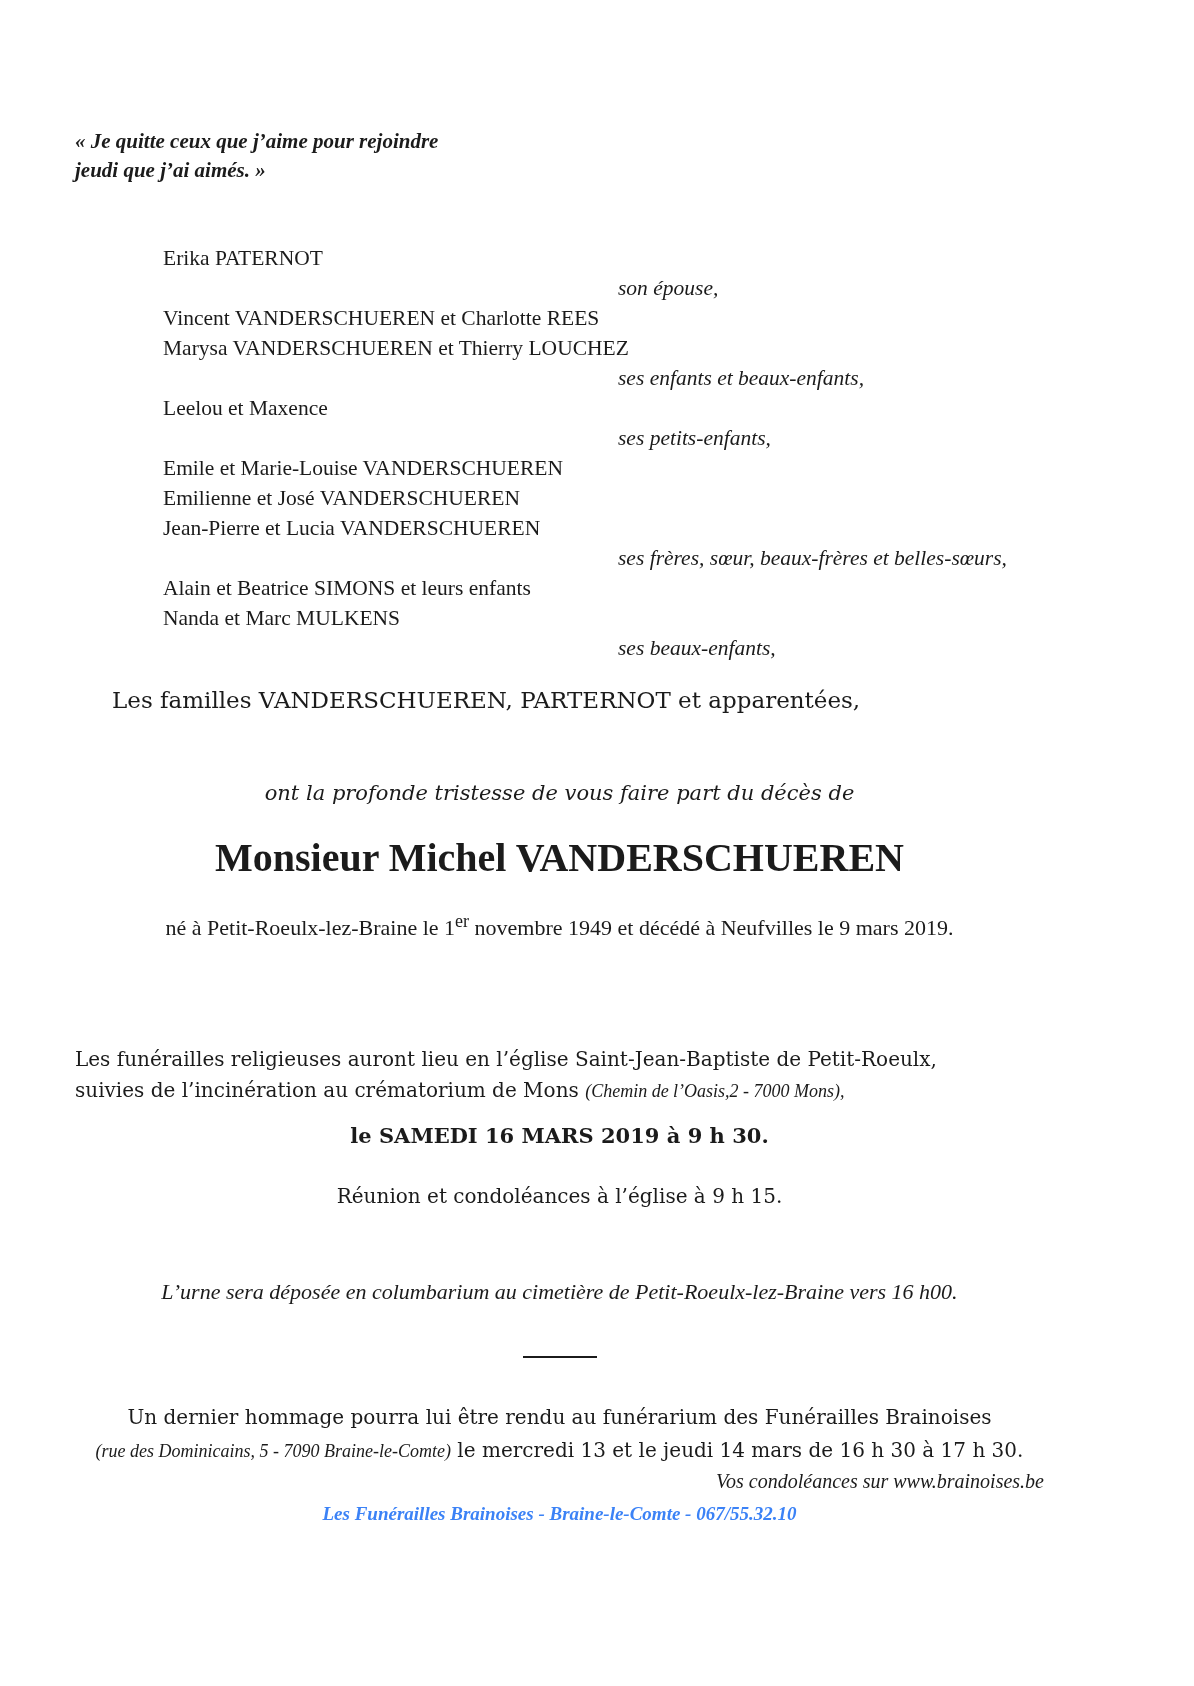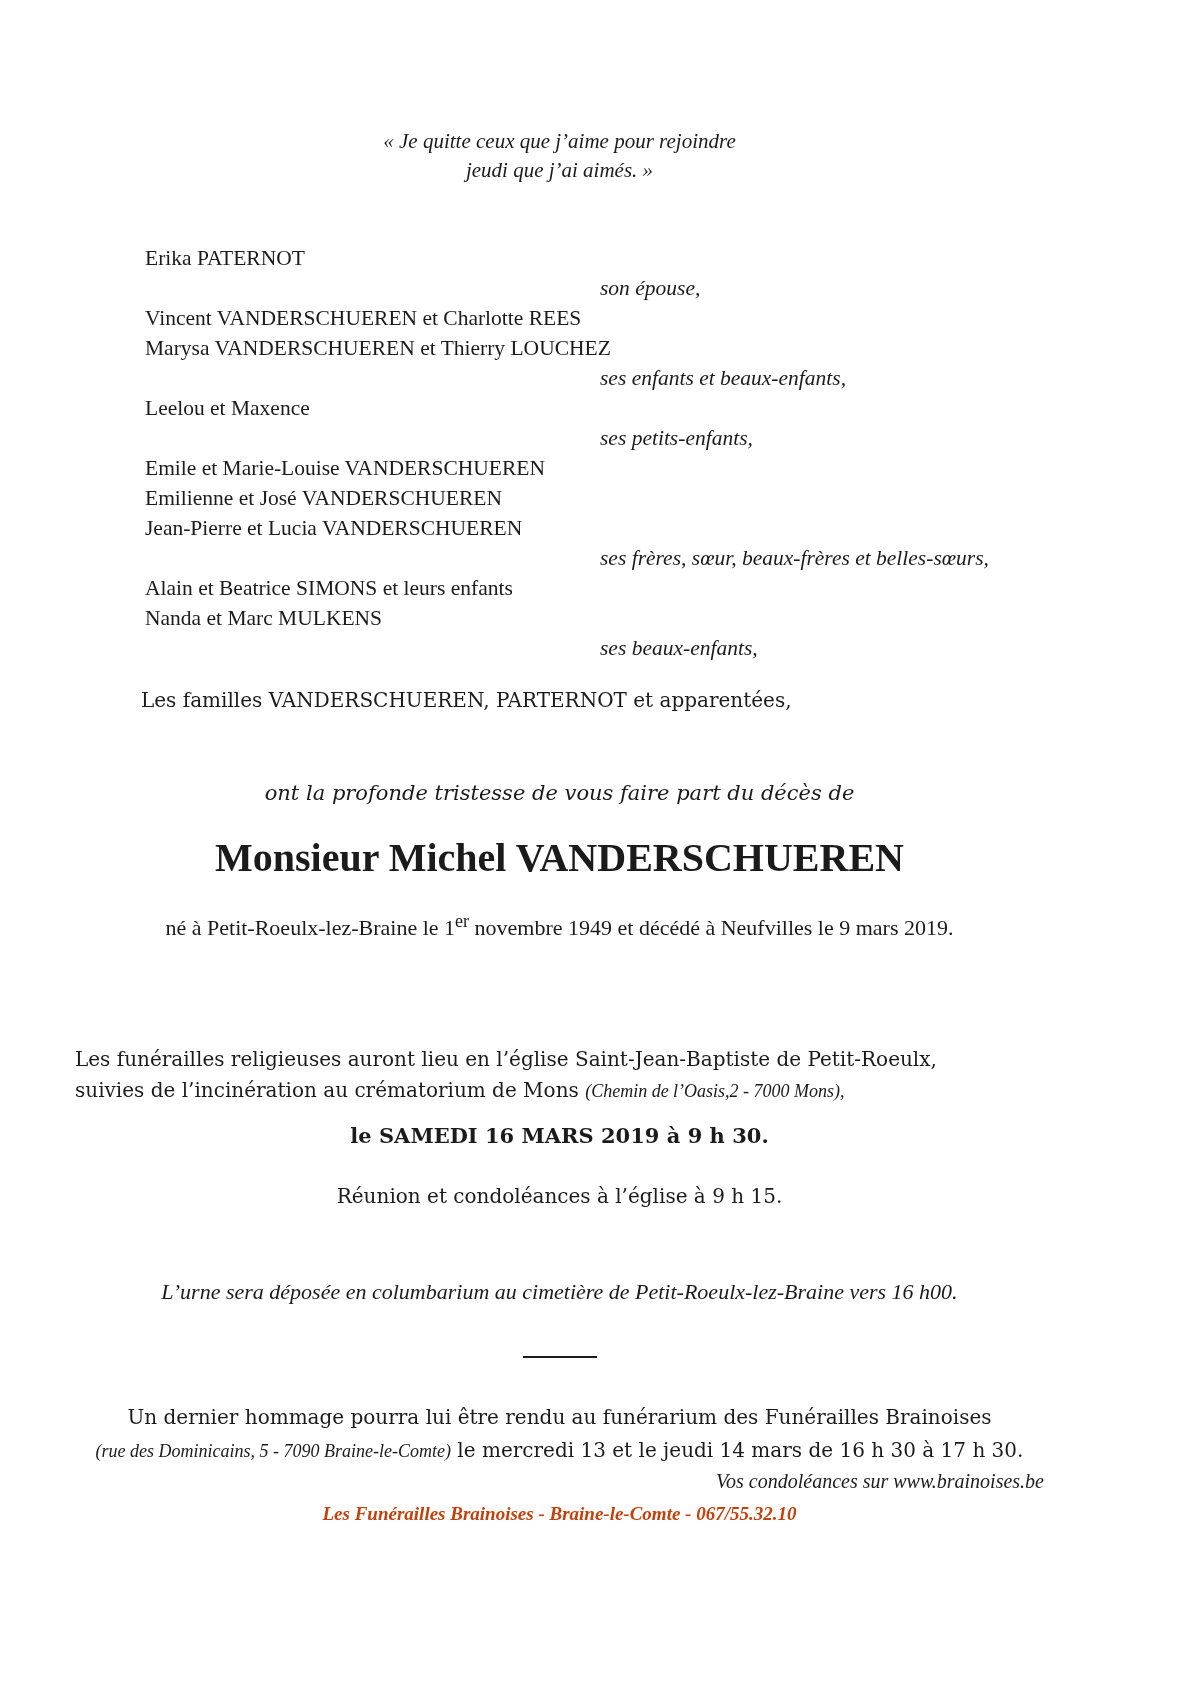--- a/index.html
+++ b/index.html
@@ -12,42 +12,43 @@
     background: #ffffff;
     color: #1b1b1b;
     font-family: "Liberation Serif", serif;
     overflow: hidden;
     box-sizing: border-box;
   }
   .content { padding: 0 150px 0 75px; }
 
   .quote {
     padding-top: 127px;
-    text-align: center;
+    text-align: left;
     font-style: italic;
     font-size: 21px;
     line-height: 29px;
+    font-weight: bold;
   }
 
   .names-block {
     margin-top: 58px;
-    margin-left: 70px;
+    margin-left: 88px;
     font-size: 21.5px;
     line-height: 30px;
   }
   .names-block .relation {
     font-style: italic;
     padding-left: 455px;
   }
 
   .families-line {
     margin-top: 22px;
-    margin-left: 66px;
-    font-family: "DejaVu Serif", serif;
-    font-size: 20px;
+    margin-left: 37px;
+    font-family: "DejaVu Serif", serif;
+    font-size: 23px;
     line-height: 30px;
   }
 
   .announcement {
     margin-top: 64px;
     text-align: center;
     font-family: "DejaVu Serif", serif;
     font-size: 21px;
     line-height: 28px;
     font-style: italic;
@@ -132,21 +133,21 @@
     line-height: 26px;
   }
 
   .footer {
     margin-top: 8px;
     text-align: center;
     font-weight: bold;
     font-style: italic;
     font-size: 19px;
     line-height: 24px;
-    color: #c2410c;
+    color: #3b82f6;
   }
 </style>
 </head>
 <body>
 
 <div class="page">
   <div class="content">
 
     <div class="quote">
       <div>« Je quitte ceux que j’aime pour rejoindre</div>

